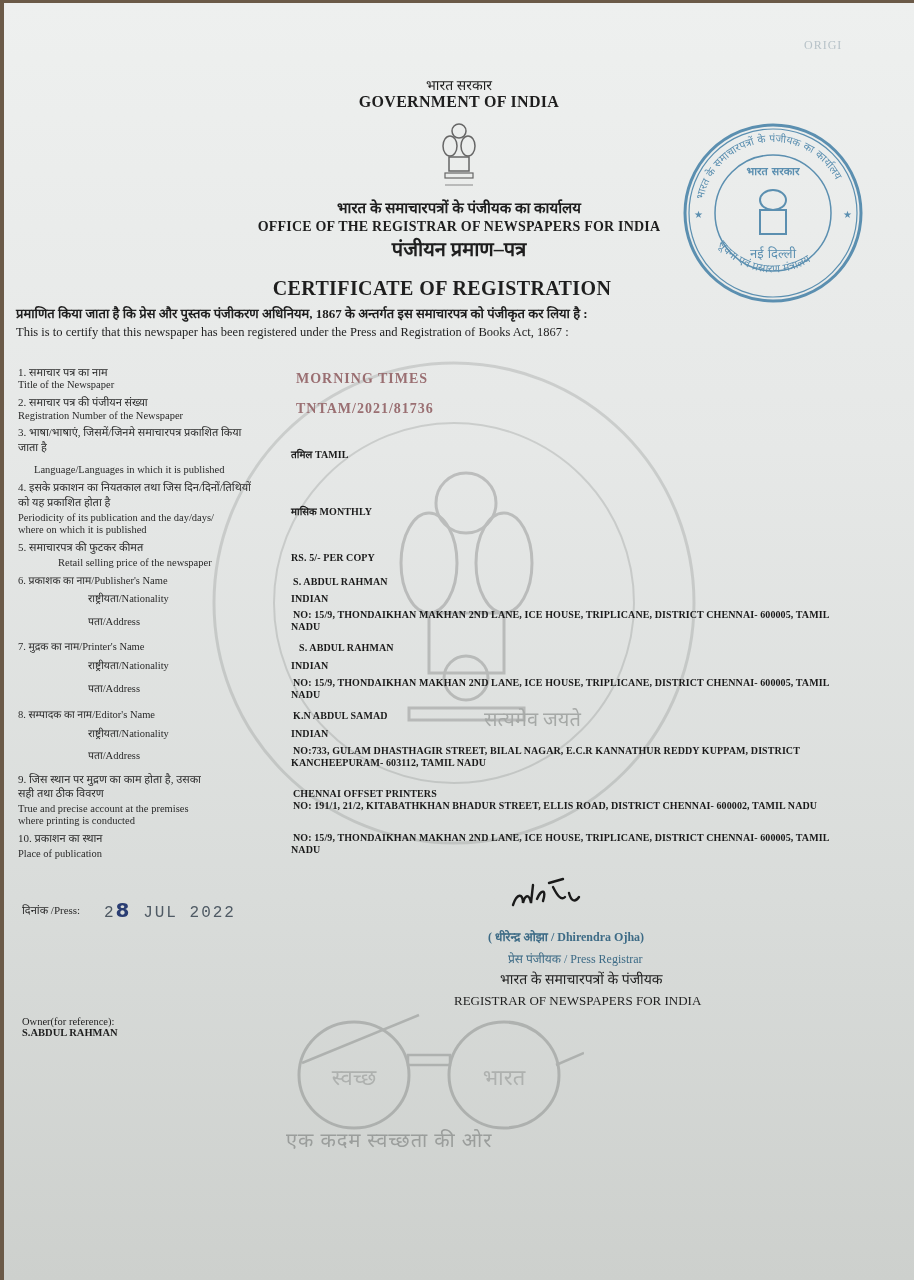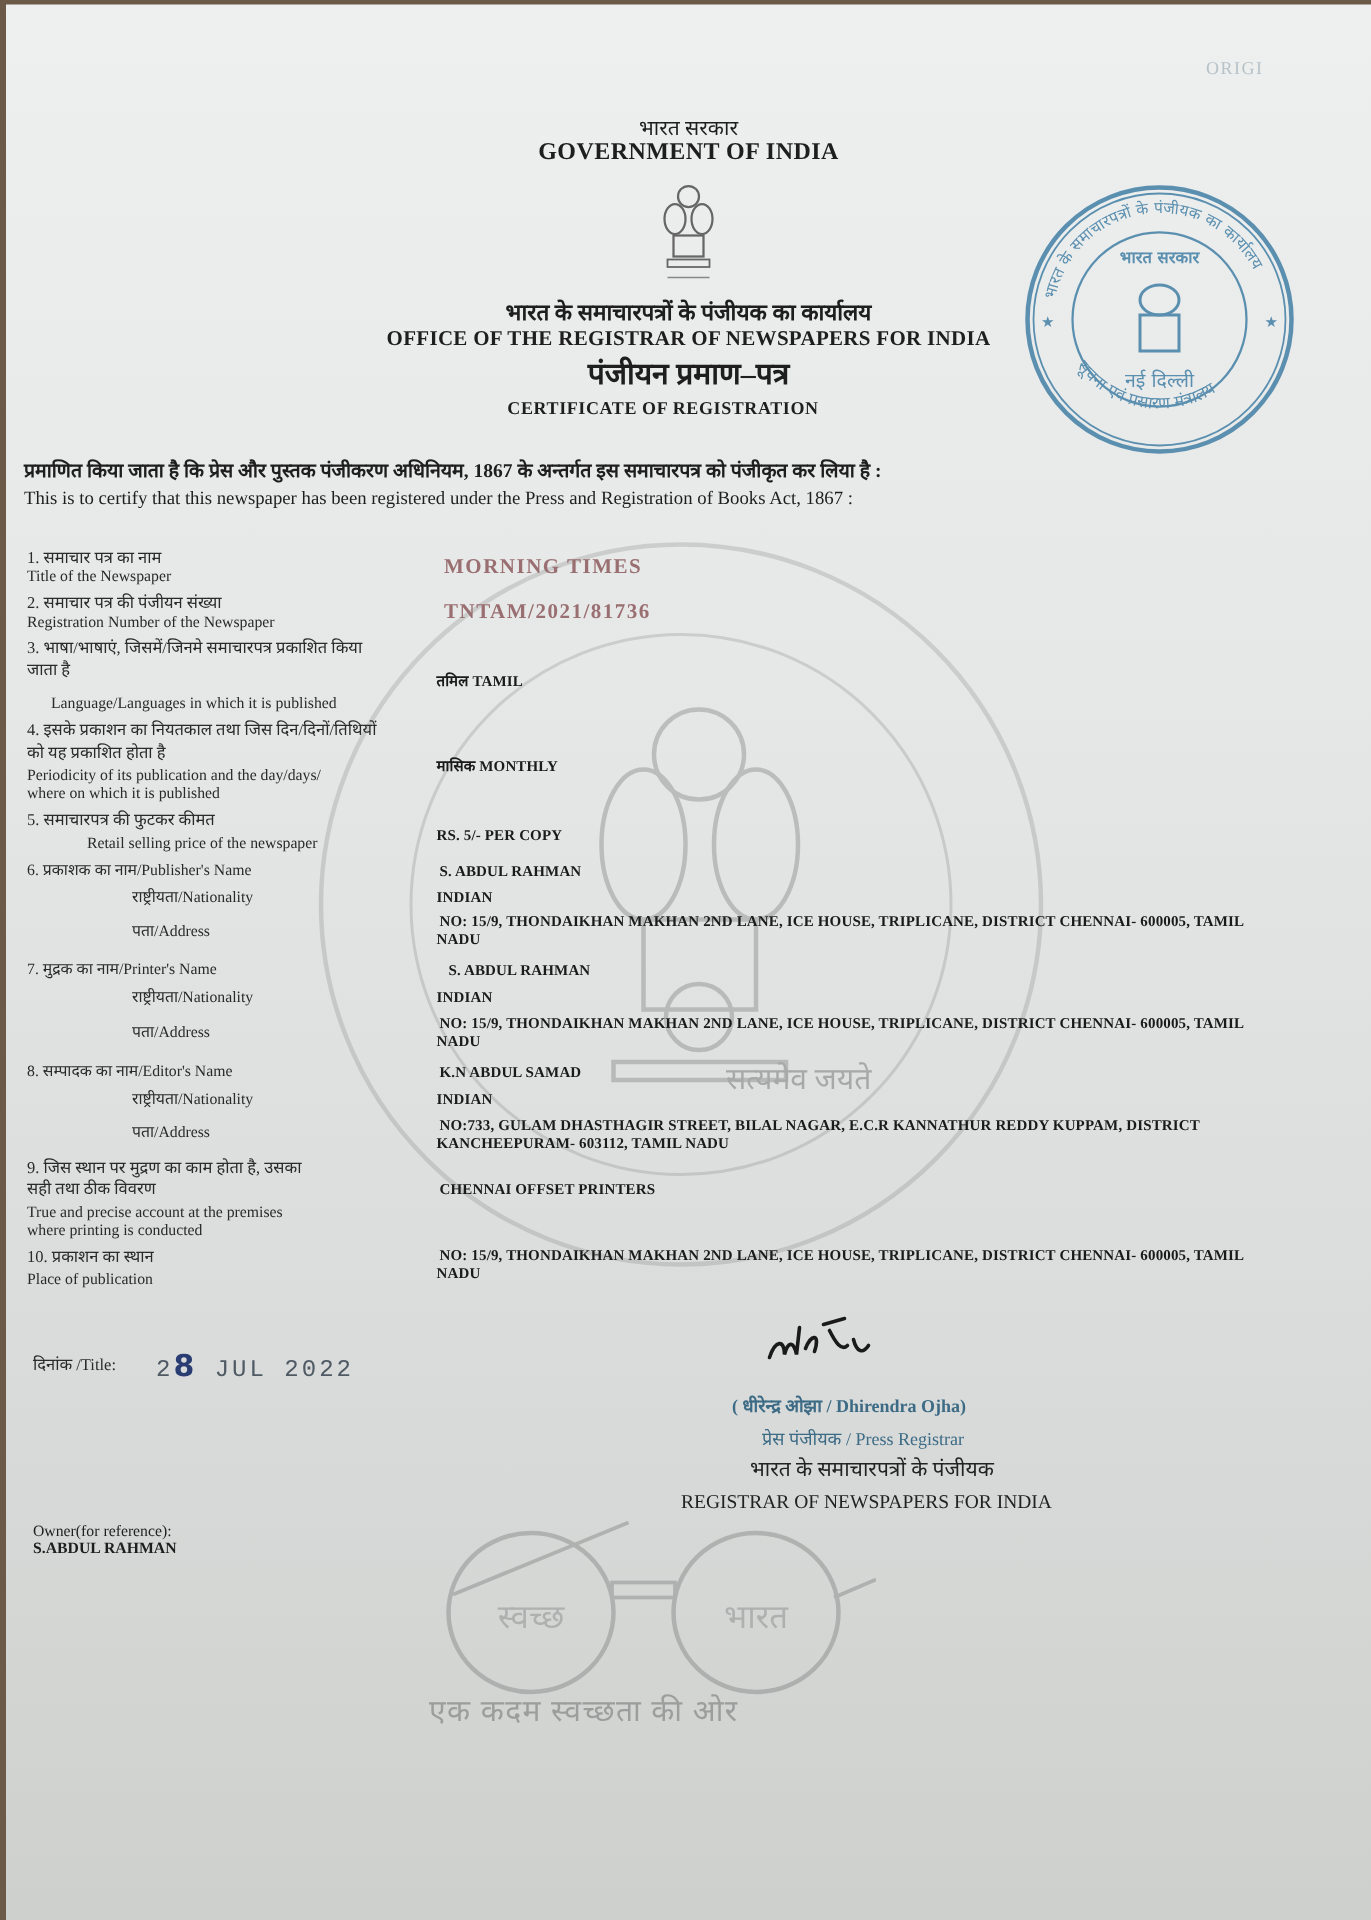--- a/index.html
+++ b/index.html
@@ -12,21 +12,21 @@
     overflow: hidden;
   }
   .abs { position: absolute; }
   .center { text-align: center; }
   .hdr-hi { top: 72px; left: 0; width: 910px; font-size: 14px; }
   .hdr-goi { top: 90px; left: 0; width: 910px; font-size: 16px; font-weight: bold; letter-spacing: 0.3px; }
   .emblem-top { left: 435px; top: 118px; width: 40px; height: 70px; }
   .hdr-office-hi { top: 194px; left: 0; width: 910px; font-size: 15px; font-weight: bold; }
   .hdr-office-en { top: 216px; left: 0; width: 910px; font-size: 14px; font-weight: bold; letter-spacing: 0.2px; }
   .hdr-cert-hi { top: 232px; left: 0; width: 910px; font-size: 20px; font-weight: bold; }
-  .hdr-cert-en { top: 262px; left: 0; width: 876px; font-size: 12px; font-weight: bold; letter-spacing: 0.4px; }
+  .hdr-cert-en { top: 274px; left: 0; width: 876px; font-size: 20px; font-weight: bold; letter-spacing: 0.4px; }
   .certify-hi { top: 301px; left: 12px; font-size: 13px; font-weight: bold; white-space: nowrap; }
   .certify-en { top: 322px; left: 12px; font-size: 12.5px; white-space: nowrap; }
   .stamp { left: 676px; top: 117px; width: 186px; height: 186px; }
   .origin { left: 800px; top: 35px; font-size: 12px; color: #b7c2c8; letter-spacing: 1px; }
   .wm-emblem { left: 395px; top: 450px; width: 135px; height: 280px; opacity: 0.28; }
   .wm-seal { left: 200px; top: 350px; width: 500px; height: 500px; opacity: 0.22; }
   .lbl { font-size: 10.5px; line-height: 12px; color: #2a2a2a; white-space: nowrap; }
   .lbl-hi { font-size: 11px; }
   .val { font-size: 10px; font-weight: bold; letter-spacing: 0.1px; color: #1a1a1a; white-space: nowrap; line-height: 11px; }
   .val-red { font-size: 14px; font-weight: bold; color: #9a6f72; letter-spacing: 1px; }
@@ -142,27 +142,28 @@
   <div class="abs val" style="left:287px;top:725px;">INDIAN</div>
   <div class="abs lbl" style="left:84px;top:747px;">पता/Address</div>
   <div class="abs val" style="left:289px;top:742px;">NO:733, GULAM DHASTHAGIR STREET, BILAL NAGAR, E.C.R KANNATHUR REDDY KUPPAM, DISTRICT</div>
   <div class="abs val" style="left:287px;top:754px;">KANCHEEPURAM- 603112, TAMIL NADU</div>
 
   <div class="abs lbl lbl-hi" style="left:14px;top:770px;">9. जिस स्थान पर मुद्रण का काम होता है, उसका</div>
   <div class="abs lbl lbl-hi" style="left:14px;top:784px;"> सही तथा ठीक विवरण</div>
   <div class="abs lbl" style="left:14px;top:800px;">True and precise account at the premises</div>
   <div class="abs lbl" style="left:14px;top:812px;">where printing is conducted</div>
   <div class="abs val" style="left:289px;top:785px;">CHENNAI OFFSET PRINTERS</div>
+  <div class="abs val" style="left:289px;top:797px;">NO: 191/1, 21/2, KITABATHKHAN BHADUR STREET, ELLIS ROAD, DISTRICT CHENNAI- 600002, TAMIL NADU</div>
 
   <div class="abs lbl lbl-hi" style="left:14px;top:829px;">10. प्रकाशन का स्थान</div>
   <div class="abs lbl" style="left:14px;top:845px;">Place of publication</div>
   <div class="abs val" style="left:289px;top:829px;">NO: 15/9, THONDAIKHAN MAKHAN 2ND LANE, ICE HOUSE, TRIPLICANE, DISTRICT CHENNAI- 600005, TAMIL</div>
   <div class="abs val" style="left:287px;top:841px;">NADU</div>
 
-  <div class="abs lbl date-lbl">दिनांक /Title:</div>
+  <div class="abs lbl date-lbl">दिनांक /Press:</div>
   <div class="abs date-val">
     <span>2</span><span class="hand">8</span>
     <span>JUL 2022</span>
   </div>
 
   <svg class="abs sign" viewBox="0 0 80 40">
     <path d="M4 30 C8 18, 14 18, 14 28 C16 20, 20 18, 22 28 L24 10 M28 24 C32 14, 38 14, 34 26 M40 8 L54 4 M44 12 C48 20, 52 26, 56 22 M60 18 C62 26, 66 28, 70 22" fill="none" stroke="#1a1a1a" stroke-width="2.4" stroke-linecap="round"></path>
   </svg>
   <div class="abs sig-name">( धीरेन्द्र ओझा  / Dhirendra Ojha)</div>
   <div class="abs sig-title">प्रेस पंजीयक / Press Registrar</div>

